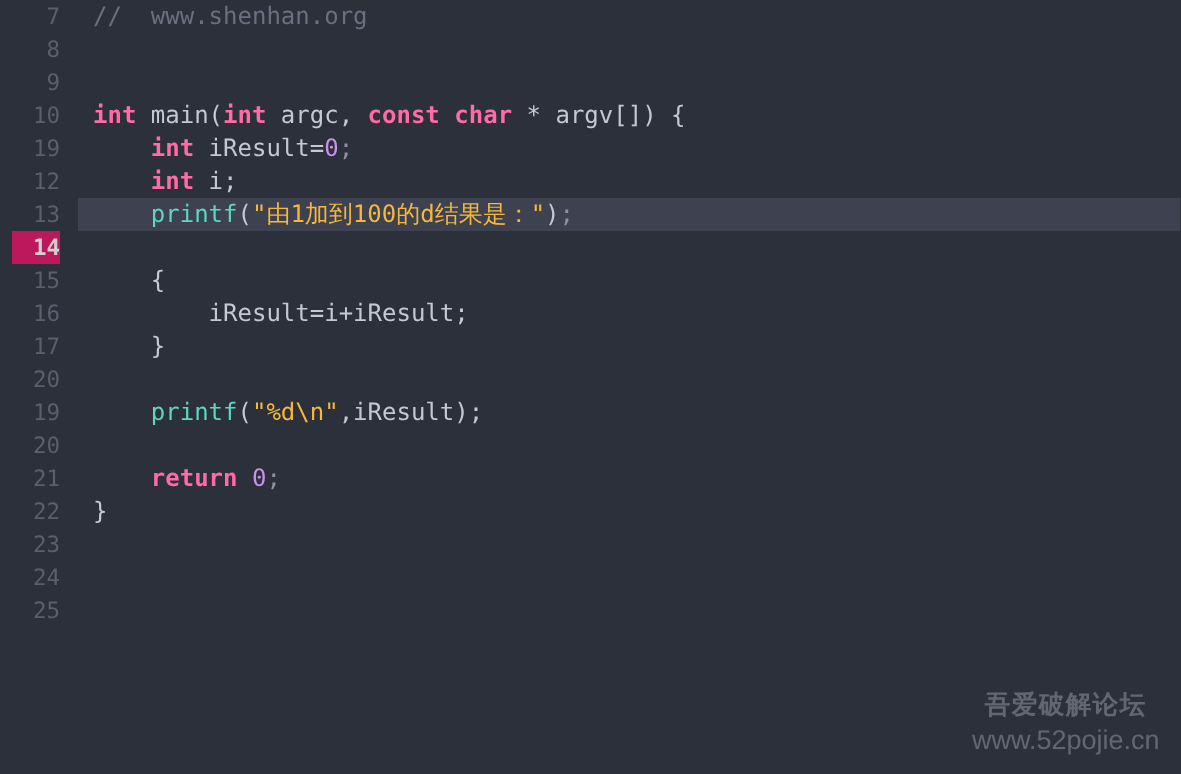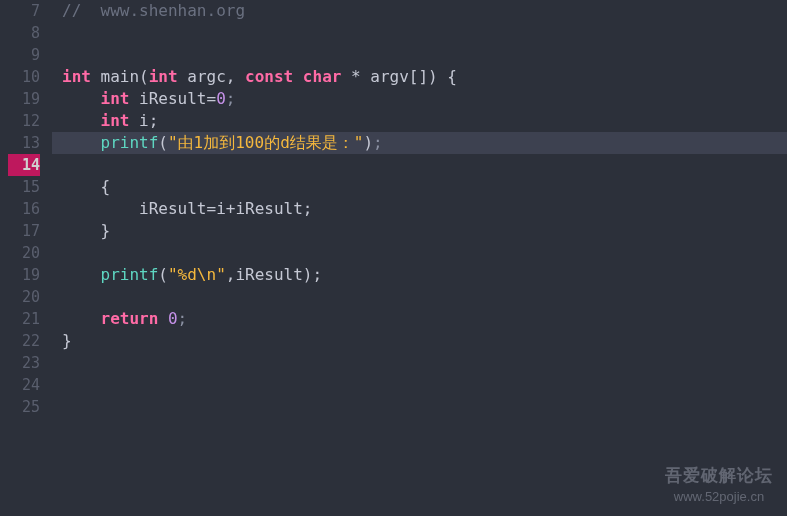--- a/index.html
+++ b/index.html
@@ -73,21 +73,21 @@
       color: rgba(180, 185, 200, 0.4);
       font-family: sans-serif;
       pointer-events: none;
     }
     .watermark-cn {
       font-size: 17px;
       font-weight: bold;
       letter-spacing: 1px;
     }
     .watermark-url {
-      font-size: 13px;
+      font-size: 18px;
       margin-top: 2px;
     }
   </style>
 </head>
 <body>
 
 <div class="editor">
   <div class="gutter">
     <div class="line-number">7</div>
     <div class="line-number">8</div>

